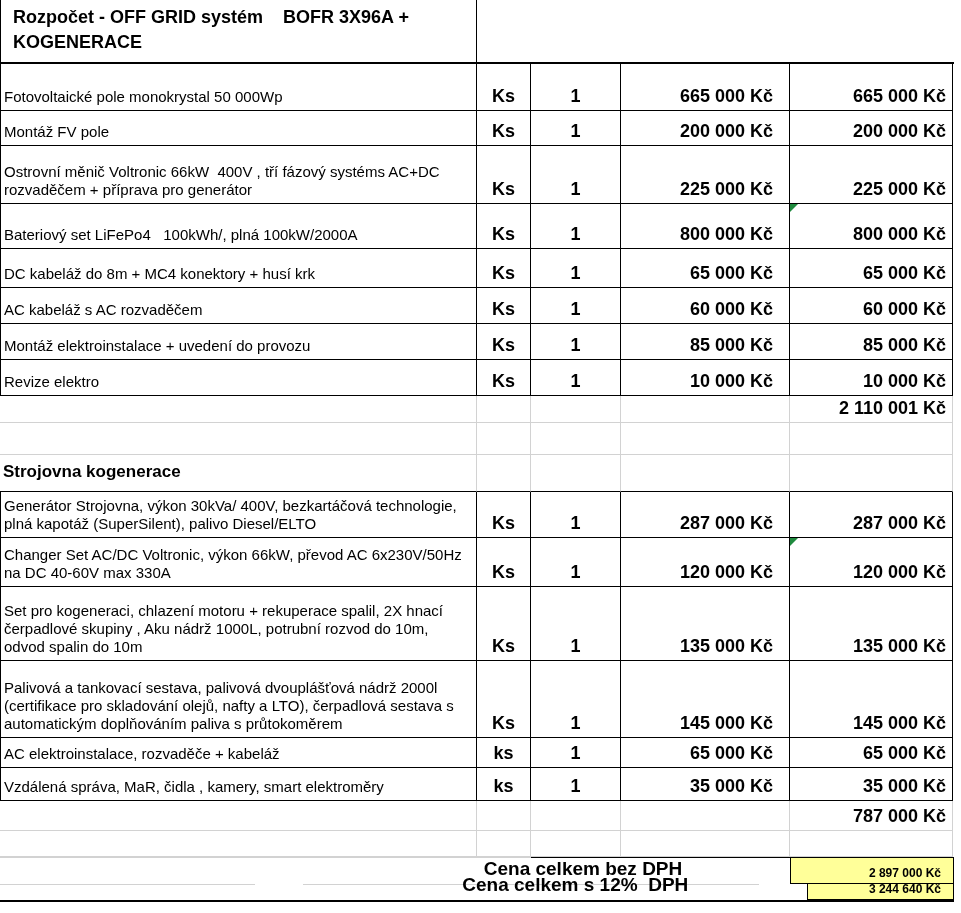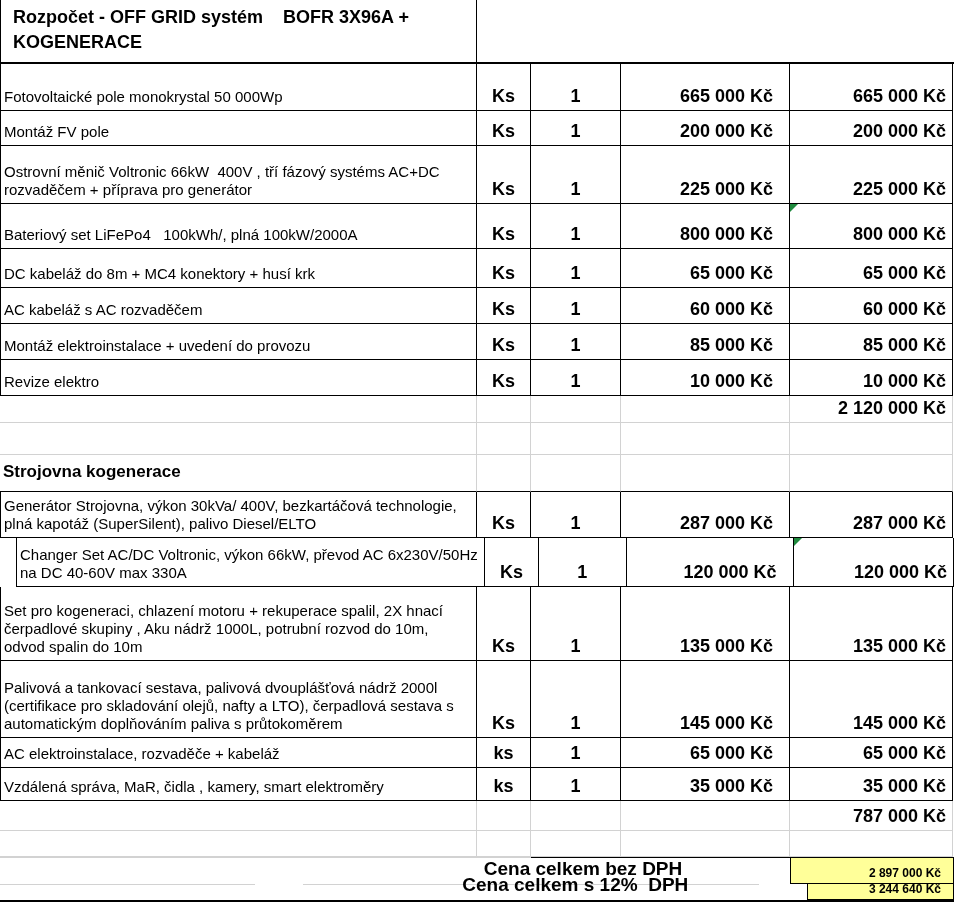--- a/index.html
+++ b/index.html
@@ -132,21 +132,21 @@
       
       <span>10 000 Kč</span>
     </div>
   </div>
       <div class="row grid" style="height: 27px;">
     <div class="cell c-desc"></div>
     <div class="cell c-unit"></div>
     <div class="cell c-qty"></div>
     <div class="cell c-up"></div>
     <div class="cell c-tot">
-      <span>2 120 000 Kč</span>
+      <span>2 110 001 Kč</span>
     </div>
   </div>
       <div class="row grid" style="height: 32px;">
     <div class="cell c-desc"></div>
     <div class="cell c-unit"></div>
     <div class="cell c-qty"></div>
     <div class="cell c-up"></div>
     <div class="cell c-tot">
       <span></span>
     </div>
@@ -163,21 +163,21 @@
       <div class="row item" style="height: 46px;">
     <div class="cell c-desc">Generátor Strojovna, výkon 30kVa/ 400V, bezkartáčová technologie, plná kapotáž (SuperSilent), palivo Diesel/ELTO</div>
     <div class="cell c-unit">Ks</div>
     <div class="cell c-qty">1</div>
     <div class="cell c-up">287 000 Kč</div>
     <div class="cell c-tot">
       
       <span>287 000 Kč</span>
     </div>
   </div>
-      <div class="row item" style="height: 49px; margin-left: 16px;">
+      <div class="row item" style="height: 49px;">
     <div class="cell c-desc">Changer Set AC/DC Voltronic, výkon 66kW, převod AC 6x230V/50Hz na DC 40-60V max 330A</div>
     <div class="cell c-unit">Ks</div>
     <div class="cell c-qty">1</div>
     <div class="cell c-up">120 000 Kč</div>
     <div class="cell c-tot">
       <span class="nmark"></span>
       <span>120 000 Kč</span>
     </div>
   </div>
       <div class="row item" style="height: 74px;">

